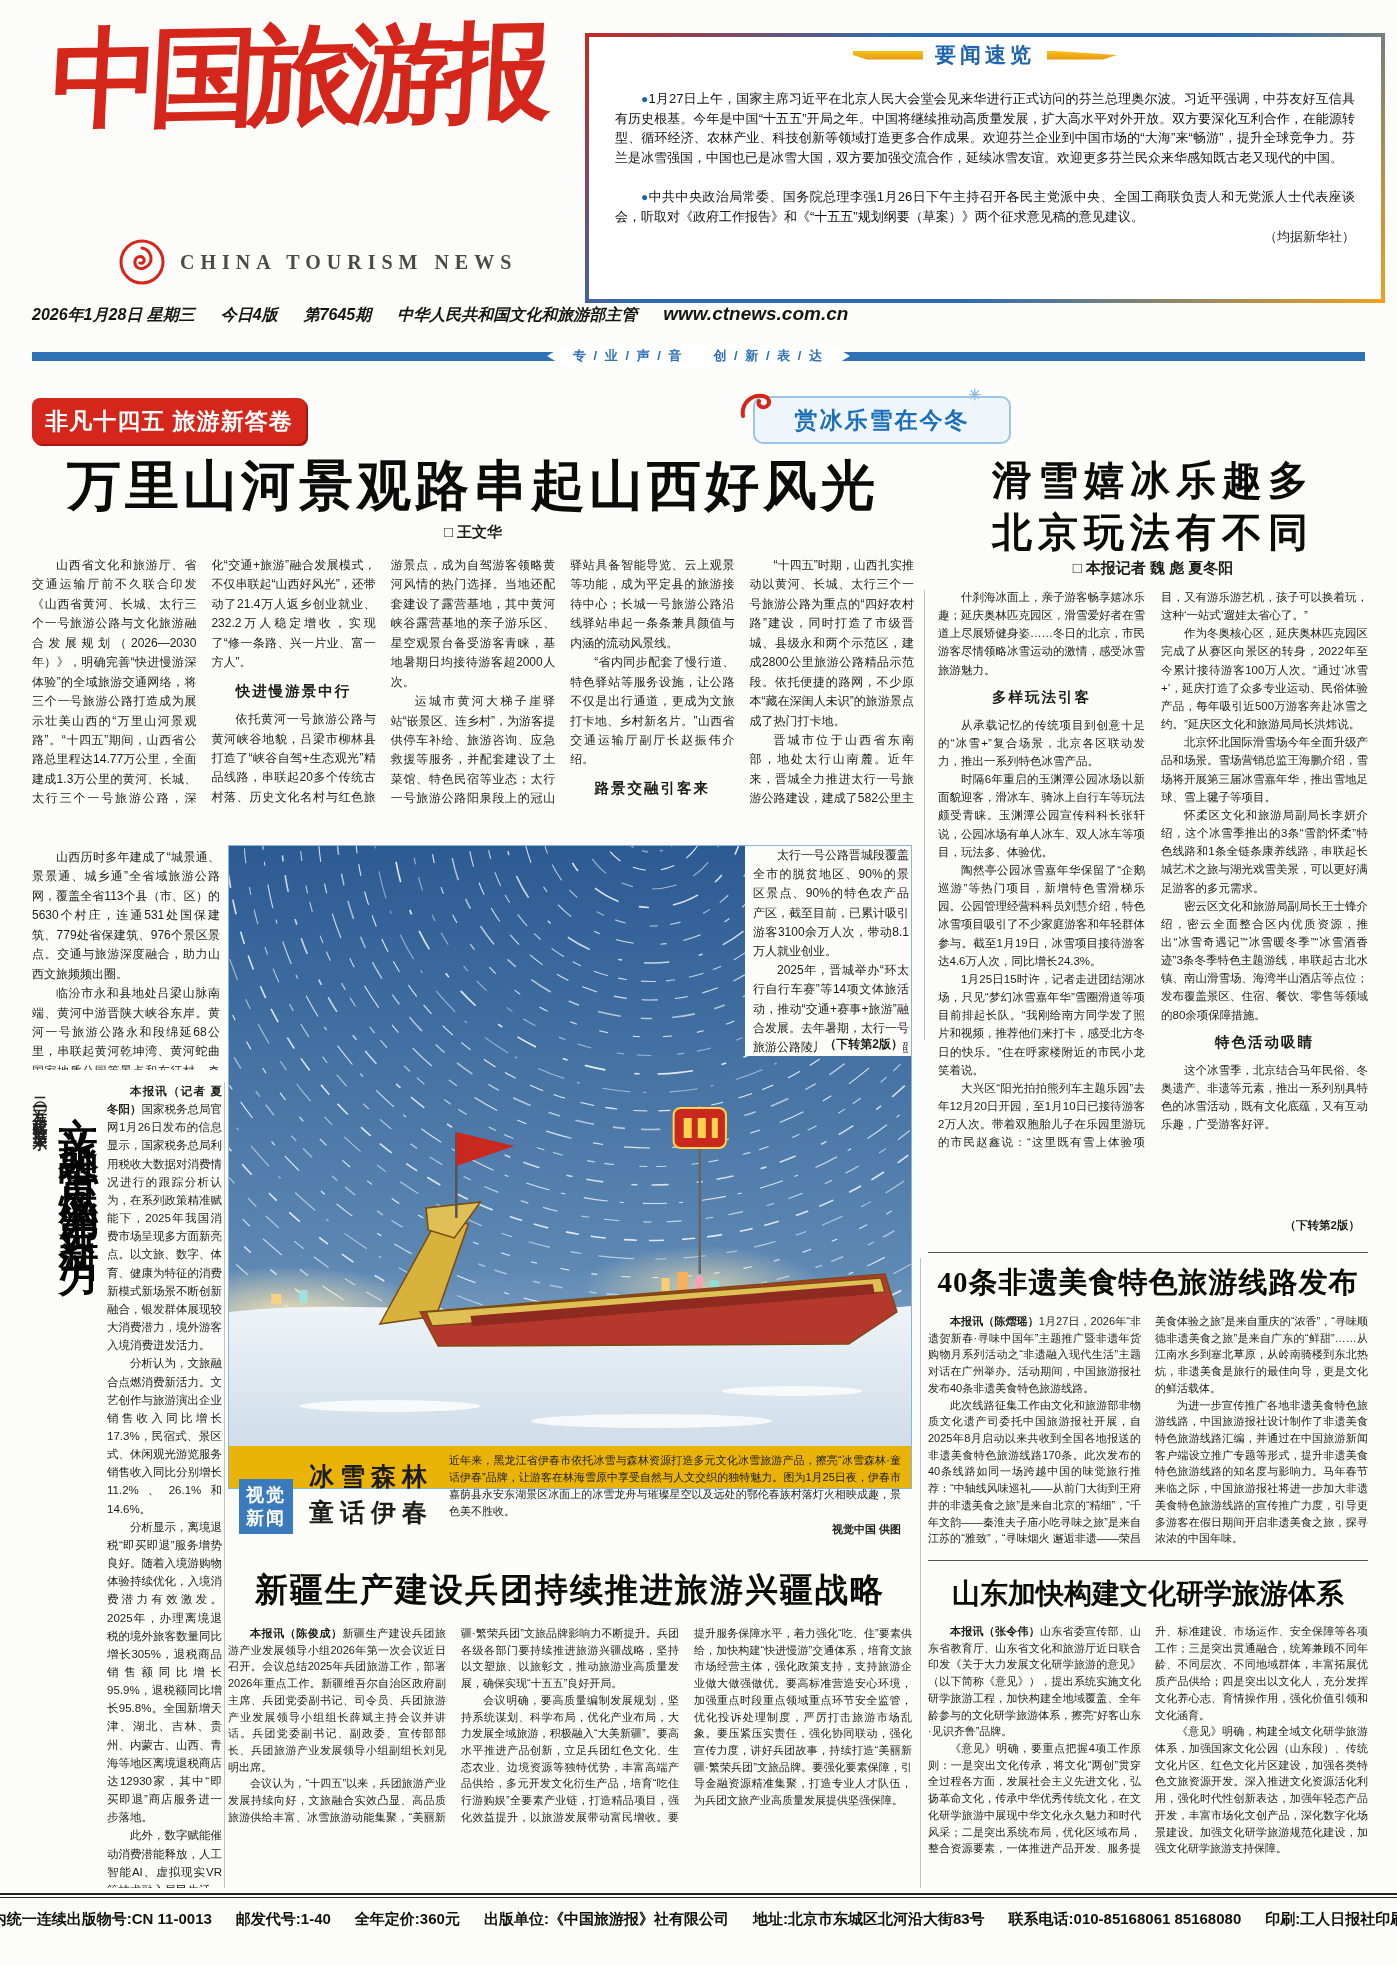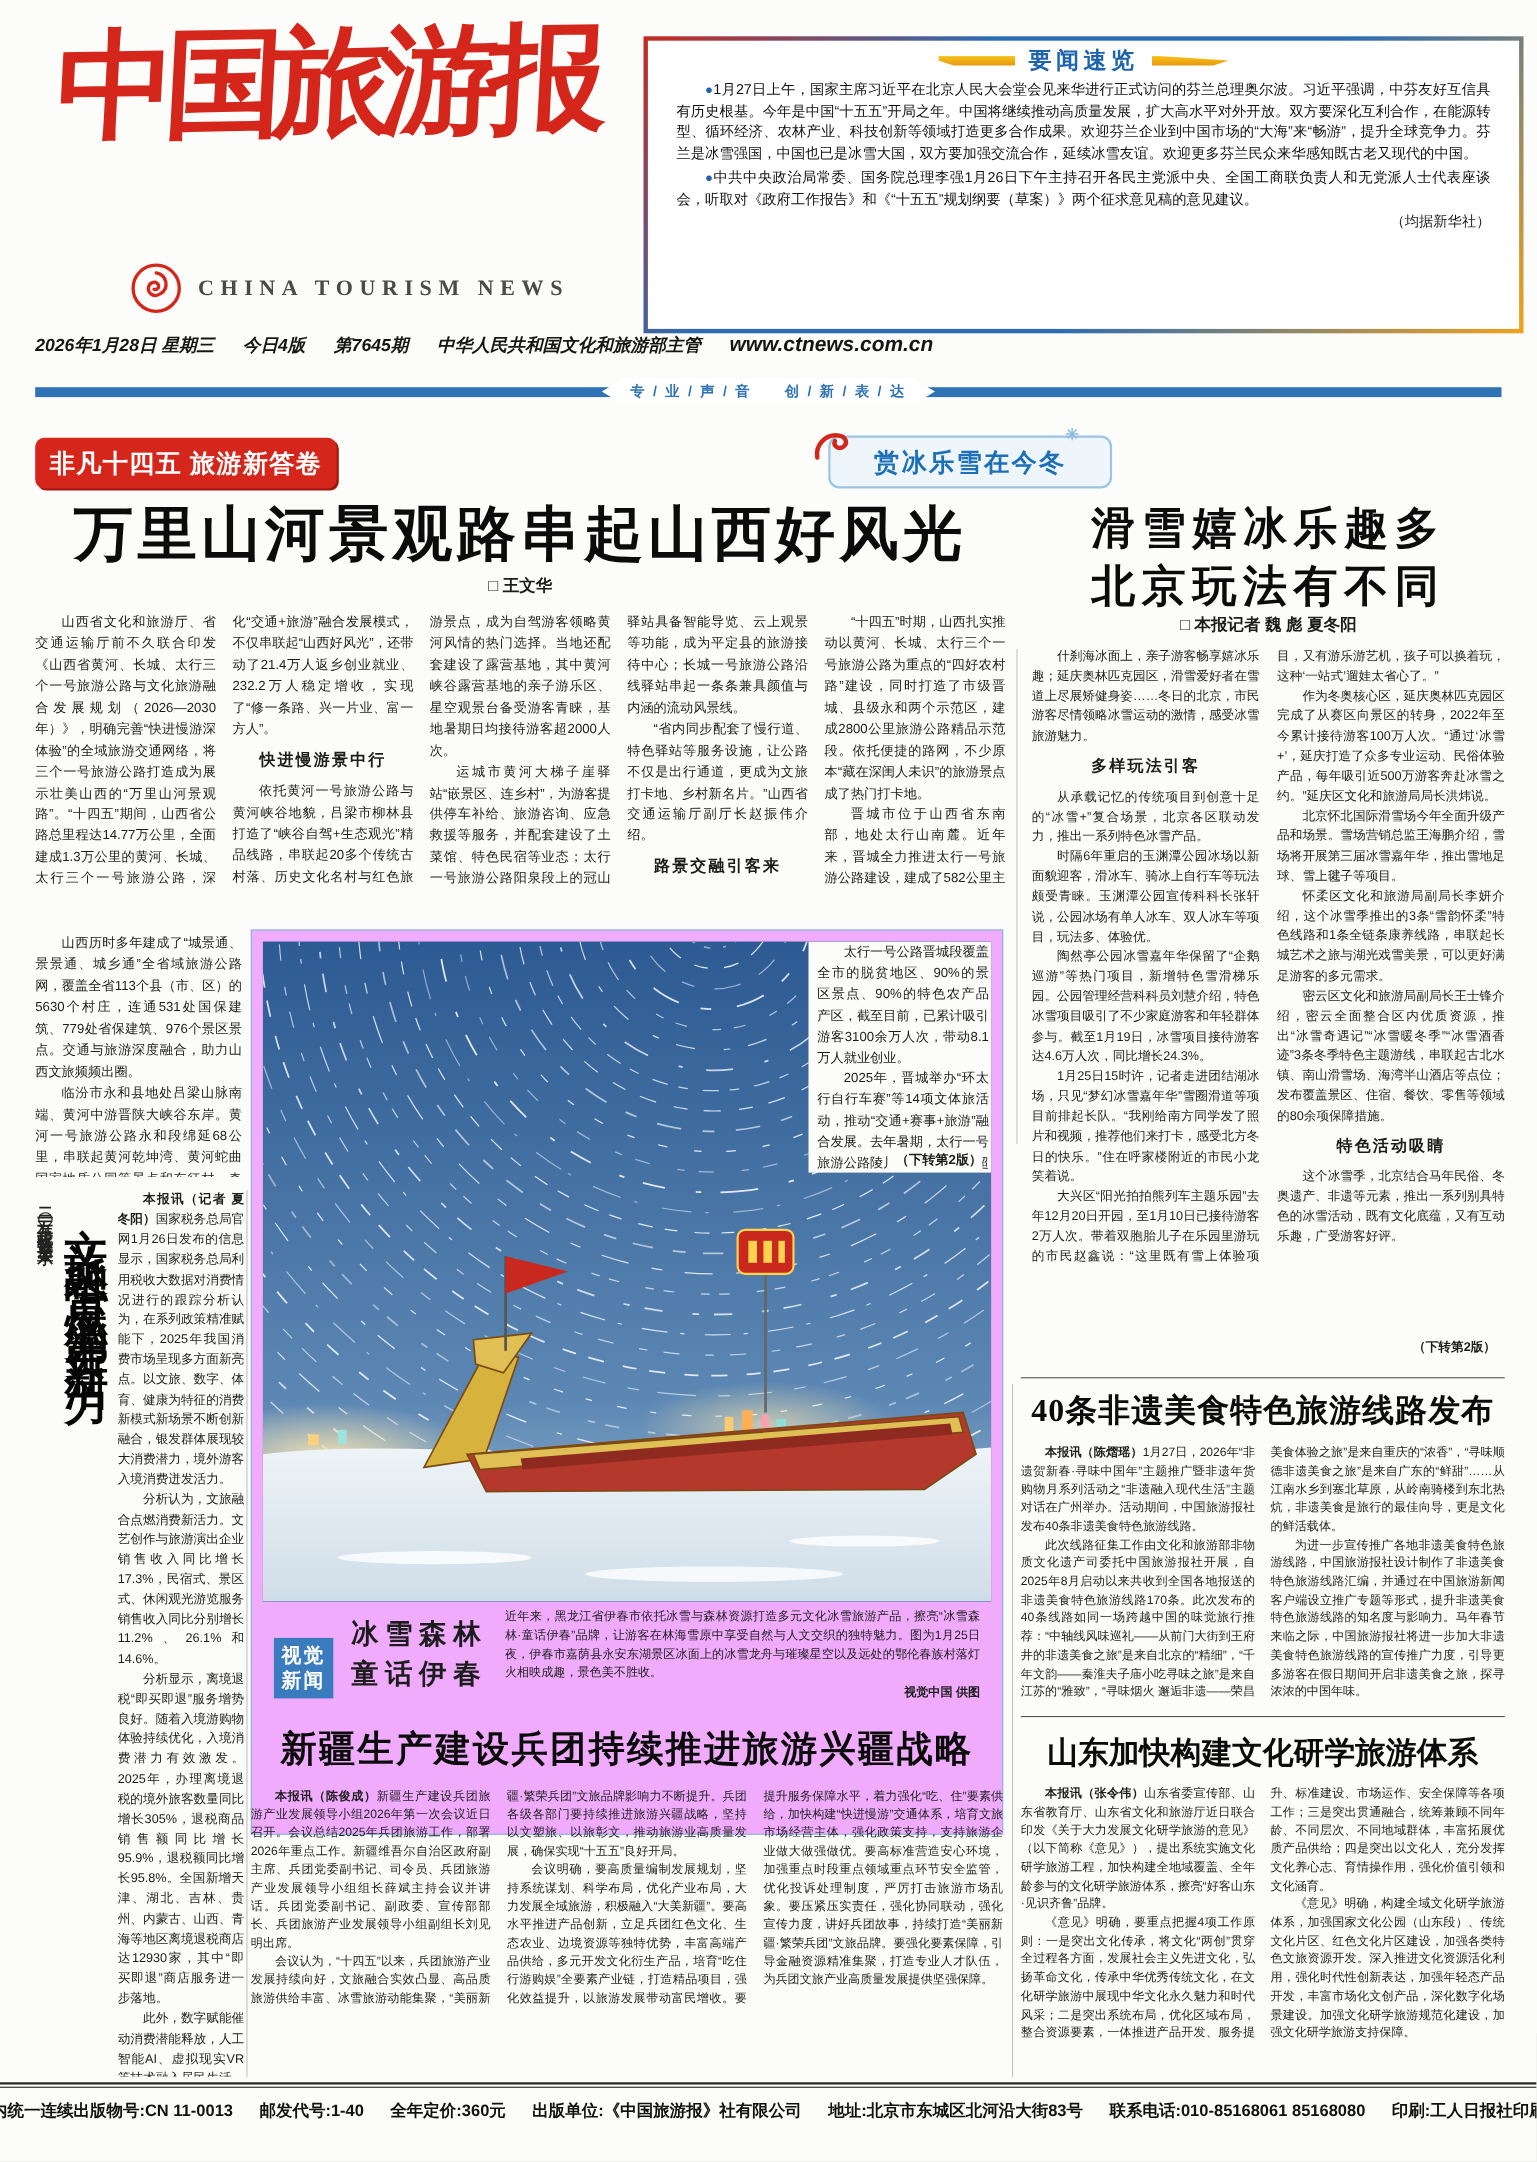--- a/index.html
+++ b/index.html
@@ -20,21 +20,21 @@
   .brief{position:absolute;left:585px;top:33px;width:800px;height:270px;box-sizing:border-box;padding:4px;
       background:linear-gradient(135deg,#c62b20 0%,#2b6cb5 30%,#2b6cb5 60%,#f0a21c 100%);}
   .brief-inner{position:relative;background:#fff;width:100%;height:100%;box-sizing:border-box;
       padding:2px 26px 4px;overflow:hidden;}
   .brief-title-row{display:flex;align-items:center;justify-content:center;gap:12px;margin-top:2px;}
   .brief-title{color:#1e63ae;font-weight:800;font-size:21px;letter-spacing:4px;
       font-family:"Liberation Serif","DejaVu Serif",serif;}
   .ribbon{width:70px;height:9px;background:linear-gradient(#f6c21a,#e8960f);}
   .ribbon.l{clip-path:polygon(0 0,100% 0,100% 100%,14px 100%,0 50%);}
   .ribbon.r{clip-path:polygon(0 0,100% 50%,calc(100% - 14px) 100%,0 100%);}
-  .brief-item{font-size:13px;line-height:1.5;text-align:justify;text-indent:2em;margin:2px 0 0;color:#111;}
+  .brief-item{font-size:13px;line-height:1.5;text-align:justify;text-indent:2em;margin:20px 0 0;color:#111;}
   .brief-item .bullet{color:#1e63ae;font-size:12px;}
   .brief-credit{text-align:right;font-size:13px;margin-top:2px;}
 
   
   .dateline{position:absolute;left:32px;top:303px;width:1340px;display:flex;gap:26px;align-items:baseline;
       font-size:16px;font-weight:700;color:#151515;white-space:nowrap;font-style:italic;}
   .dateline .url{font-size:19px;font-weight:800;}
   .slogan-bar{position:absolute;left:32px;top:352px;width:1333px;height:9px;background:#2f72b5;}
   .slogan-label{position:absolute;left:50%;top:-8px;transform:translateX(-50%);background:#fff;
       padding:3px 26px;color:#2f72b5;font-size:13px;font-weight:700;letter-spacing:2px;white-space:nowrap;
@@ -64,22 +64,22 @@
   .rail{position:absolute;left:32px;top:848px;width:188px;height:222px;font-size:12px;line-height:1.62;overflow:hidden;}
 
   
   .tax{position:absolute;left:30px;top:1082px;width:192px;height:806px;display:flex;gap:7px;}
   .tax-kicker{writing-mode:vertical-rl;font-size:14.5px;letter-spacing:4px;color:#222;padding-top:4px;font-weight:600;}
   .tax-vtitle{writing-mode:vertical-rl;font-size:40px;font-weight:800;letter-spacing:14px;
       font-family:"Liberation Serif","DejaVu Serif",serif;color:#050505;line-height:1.1;padding-top:2px;}
   .tax-body{flex:1;font-size:11.5px;line-height:1.58;overflow:hidden;}
 
   
-  .visual{position:absolute;left:228px;top:845px;width:684px;height:823px;box-sizing:border-box;
-      border:1px solid #86b7da;background:#f0abfc;padding:10px;}
+  .visual{position:absolute;left:228px;top:845px;width:684px;height:644px;box-sizing:border-box;
+      border:1px solid #86b7da;background:#eab308;padding:0;}
   .photo-wrap{position:relative;width:100%;height:600px;overflow:hidden;background:#2f5f96;}
   .photo-notch{position:absolute;top:0;right:0;width:166px;height:210px;background:#fcfcfa;
       box-sizing:border-box;padding:0 2px 0 8px;font-size:12px;line-height:1.6;overflow:hidden;}
   .caption-row{display:flex;align-items:center;gap:16px;padding:10px 10px 4px;height:92px;box-sizing:border-box;}
   .vn-badge{background:#3a7bbd;color:#fff;font-weight:800;font-size:18px;line-height:1.25;
       padding:5px 7px;letter-spacing:2px;align-self:flex-end;}
   .cap-title{font-size:25px;font-weight:800;letter-spacing:6px;white-space:nowrap;
       font-family:"Liberation Serif","DejaVu Serif",serif;line-height:1.45;}
   .cap-text{flex:1;font-size:11px;line-height:1.55;text-align:justify;}
   .cap-text .credit{display:block;text-align:right;font-weight:700;margin-top:1px;}

